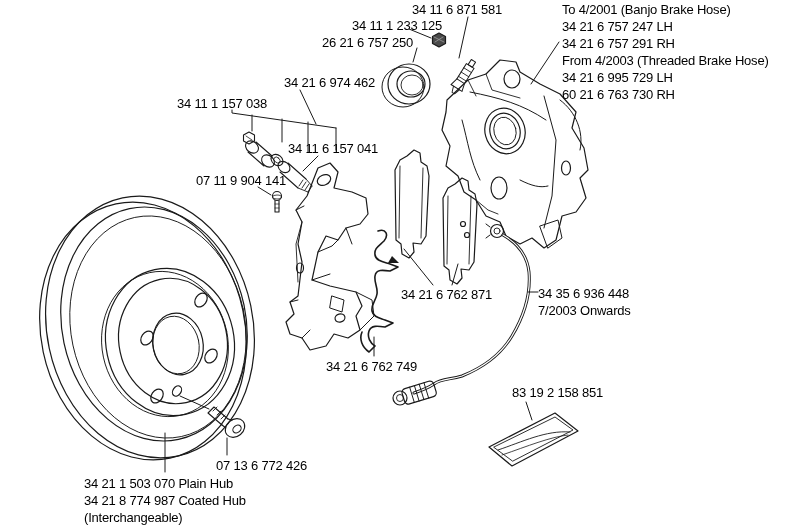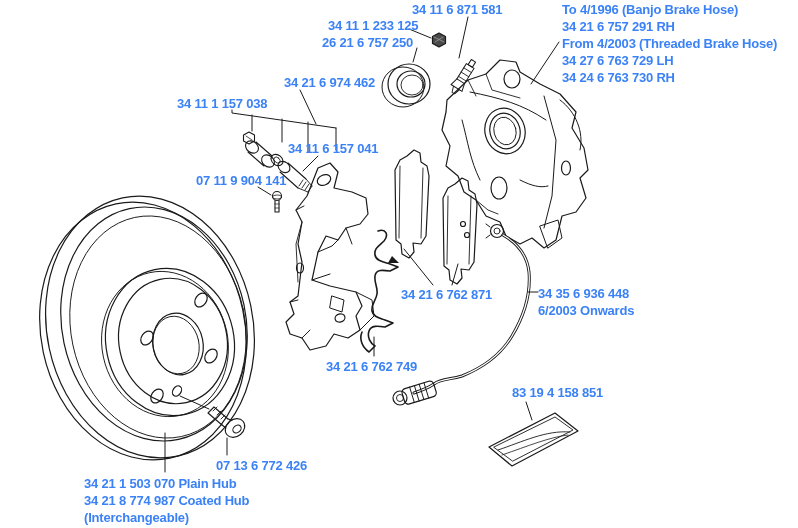--- a/index.html
+++ b/index.html
@@ -6,24 +6,24 @@
   .stage{
     position:relative;
     width:798px;height:528px;
     background:#fff;
     overflow:hidden;
     font-family:"Liberation Sans", sans-serif;
   }
   .stage svg{position:absolute;left:0;top:0;}
   .lbl{
     position:absolute;
-    font-weight:bold;
+    font-weight:normal;
     font-size:13px;
     line-height:17px;
-    color:#3b82f6;
+    color:#000000;
     white-space:nowrap;
     letter-spacing:-0.2px;
   }
   .lbl span{display:block;}
 </style>
 </head>
 <body>
 
 <div class="stage">
 
@@ -174,34 +174,35 @@
       <path d="M526,402 L532,420"></path>
       <path d="M165,433 L165,472"></path>
       <path d="M180,396 L209,409 M227,438 L227,455"></path>
     </g>
   </svg>
 
   <div class="lbl" style="left:412px;top:1px">
     <span>34 11 6 871 581</span>
   </div>
 
-  <div class="lbl" style="left:328px;top:17px">
+  <div class="lbl" style="left:352px;top:17px">
     <span>34 11 1 233 125</span>
   </div>
 
   <div class="lbl" style="left:322px;top:34px">
     <span>26 21 6 757 250</span>
   </div>
 
   <div class="lbl" style="left:562px;top:1px">
-    <span>To 4/1996 (Banjo Brake Hose)</span>
+    <span>To 4/2001 (Banjo Brake Hose)</span>
+    <span>34 21 6 757 247 LH</span>
     <span>34 21 6 757 291 RH</span>
     <span>From 4/2003 (Threaded Brake Hose)</span>
-    <span>34 27 6 763 729 LH</span>
-    <span>34 24 6 763 730 RH</span>
+    <span>34 21 6 995 729 LH</span>
+    <span>60 21 6 763 730 RH</span>
   </div>
 
   <div class="lbl" style="left:284px;top:74px">
     <span>34 21 6 974 462</span>
   </div>
 
   <div class="lbl" style="left:177px;top:95px">
     <span>34 11 1 157 038</span>
   </div>
 
@@ -212,29 +213,29 @@
   <div class="lbl" style="left:196px;top:172px">
     <span>07 11 9 904 141</span>
   </div>
 
   <div class="lbl" style="left:401px;top:286px">
     <span>34 21 6 762 871</span>
   </div>
 
   <div class="lbl" style="left:538px;top:285px">
     <span>34 35 6 936 448</span>
-    <span>6/2003 Onwards</span>
+    <span>7/2003 Onwards</span>
   </div>
 
   <div class="lbl" style="left:326px;top:358px">
     <span>34 21 6 762 749</span>
   </div>
 
   <div class="lbl" style="left:512px;top:384px">
-    <span>83 19 4 158 851</span>
+    <span>83 19 2 158 851</span>
   </div>
 
   <div class="lbl" style="left:216px;top:457px">
     <span>07 13 6 772 426</span>
   </div>
 
   <div class="lbl" style="left:84px;top:475px">
     <span>34 21 1 503 070 Plain Hub</span>
     <span>34 21 8 774 987 Coated Hub</span>
     <span>(Interchangeable)</span>

